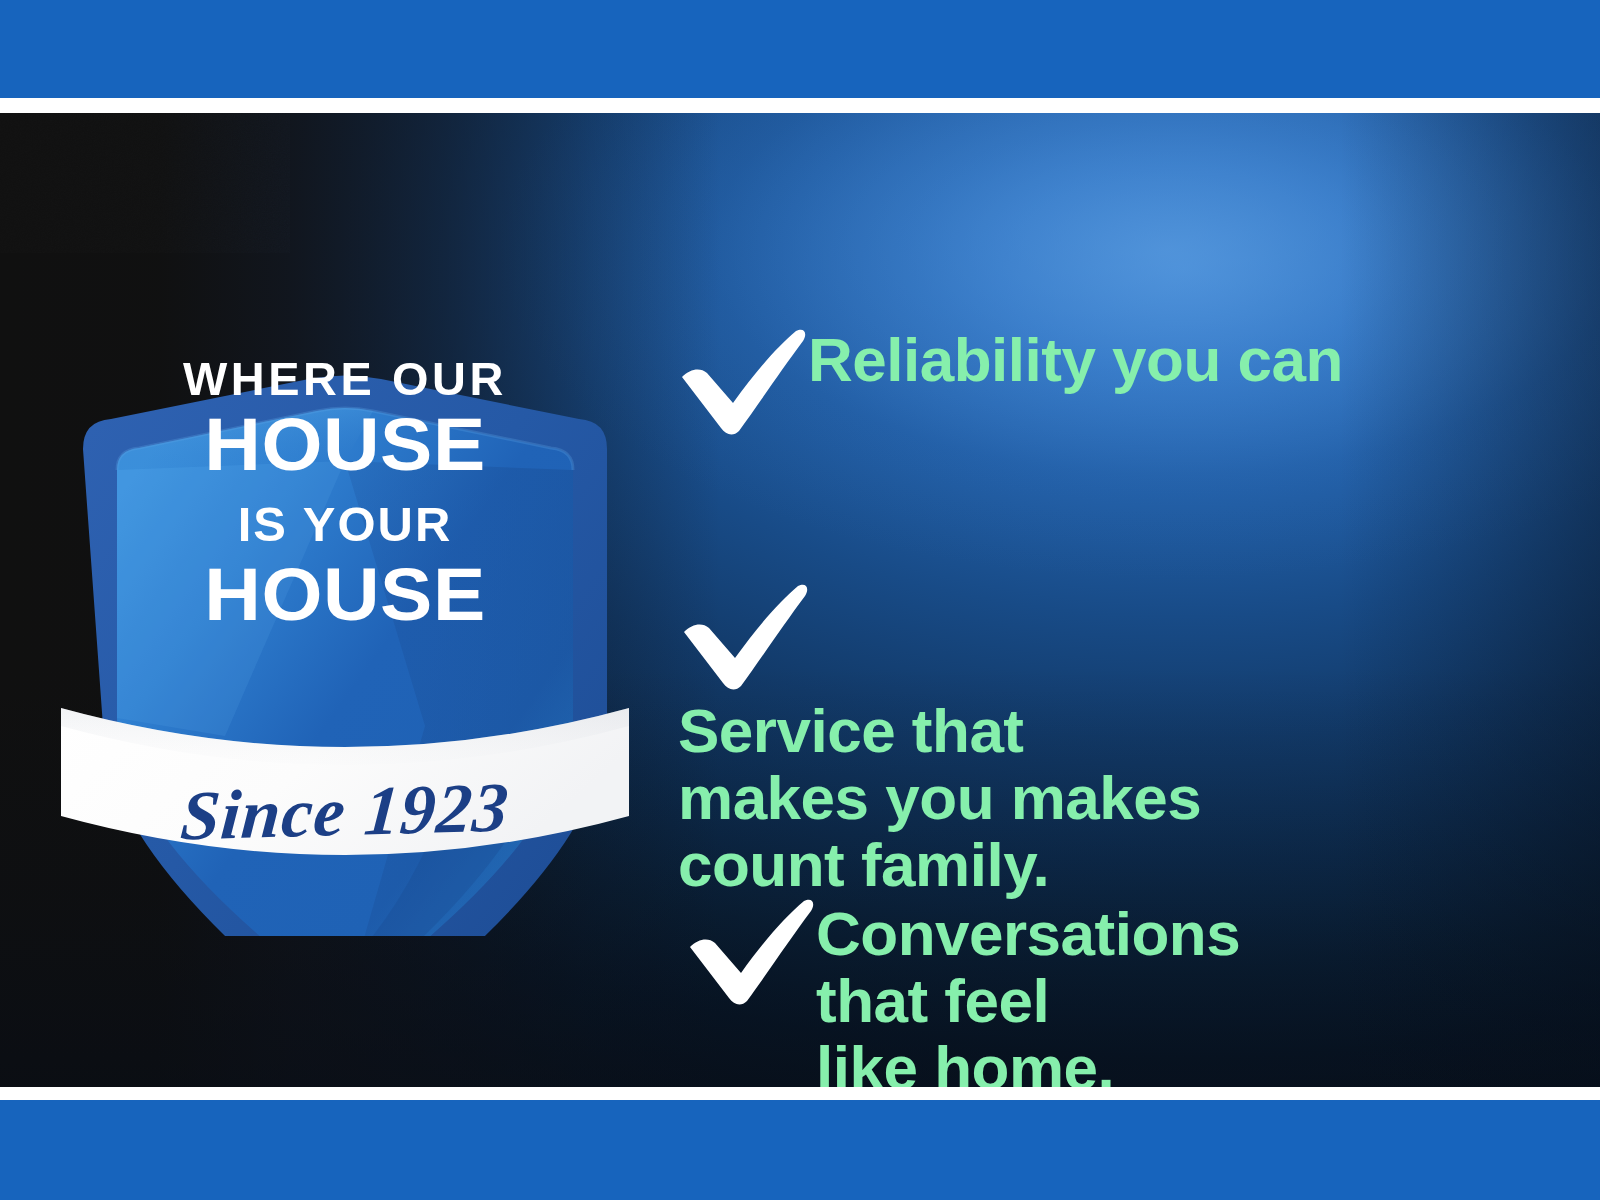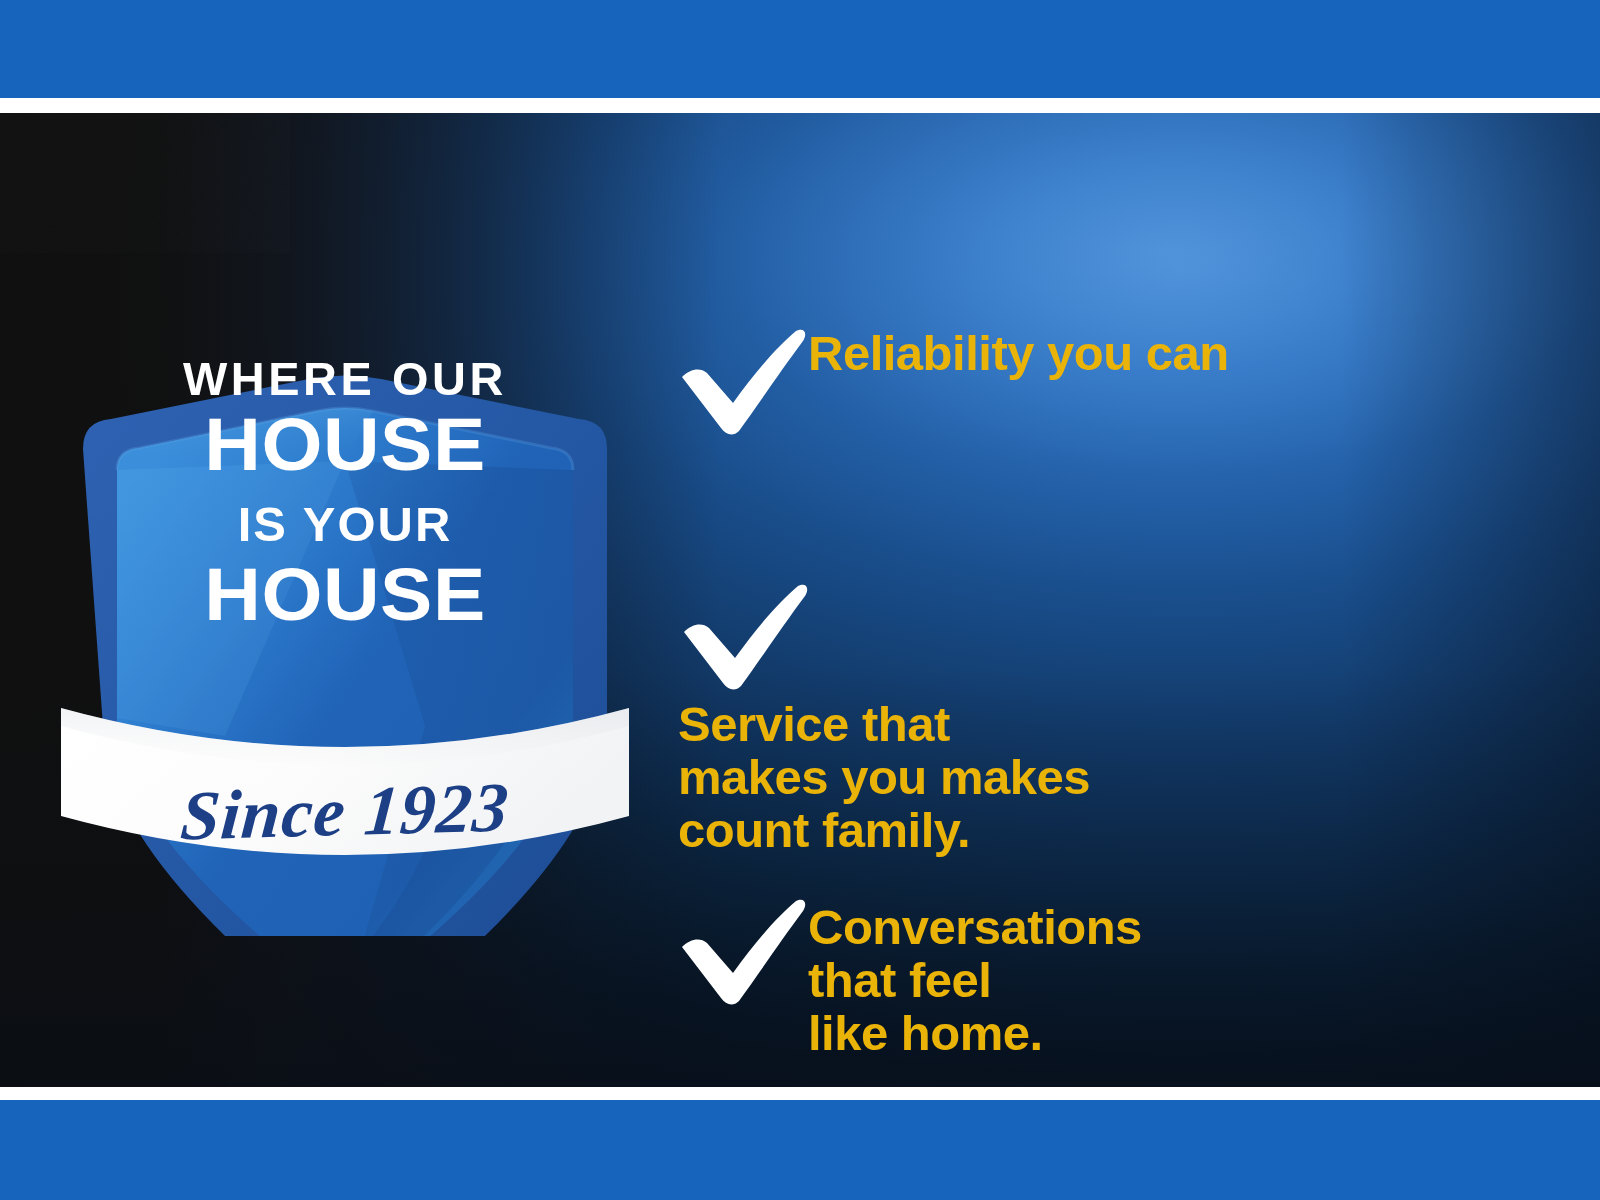--- a/index.html
+++ b/index.html
@@ -167,35 +167,35 @@
     top: 160px;
     width: 860px;
   }
   .benefit {
     position: absolute;
     display: flex;
     align-items: flex-start;
   }
   .benefit-1 { top: 50px;  left: 8px;  }
   .benefit-2 { top: 305px; left: 10px; flex-direction: column; }
-  .benefit-3 { top: 620px; left: 8px;  }
+  .benefit-3 { top: 620px; left: 16px;  }
 
   .check {
     flex: 0 0 auto;
     width: 132px;
     height: 110px;
     margin-top: 2px;
   }
   .check svg { display: block; width: 100%; height: 100%; }
 
   .benefit-copy {
-    color: #eab308;
+    color: #86efac;
     font-family: "Liberation Sans", sans-serif;
     font-weight: 700;
-    font-size: 49px;
+    font-size: 62px;
     line-height: 1.08;
     letter-spacing: -0.5px;
     padding-top: 4px;
   }
   .benefit-2 .benefit-copy,
   .benefit-3 .benefit-copy { padding-top: 8px; }
   .benefit-copy .ln { display: block; white-space: nowrap; }
 </style>
 </head>
 <body>

